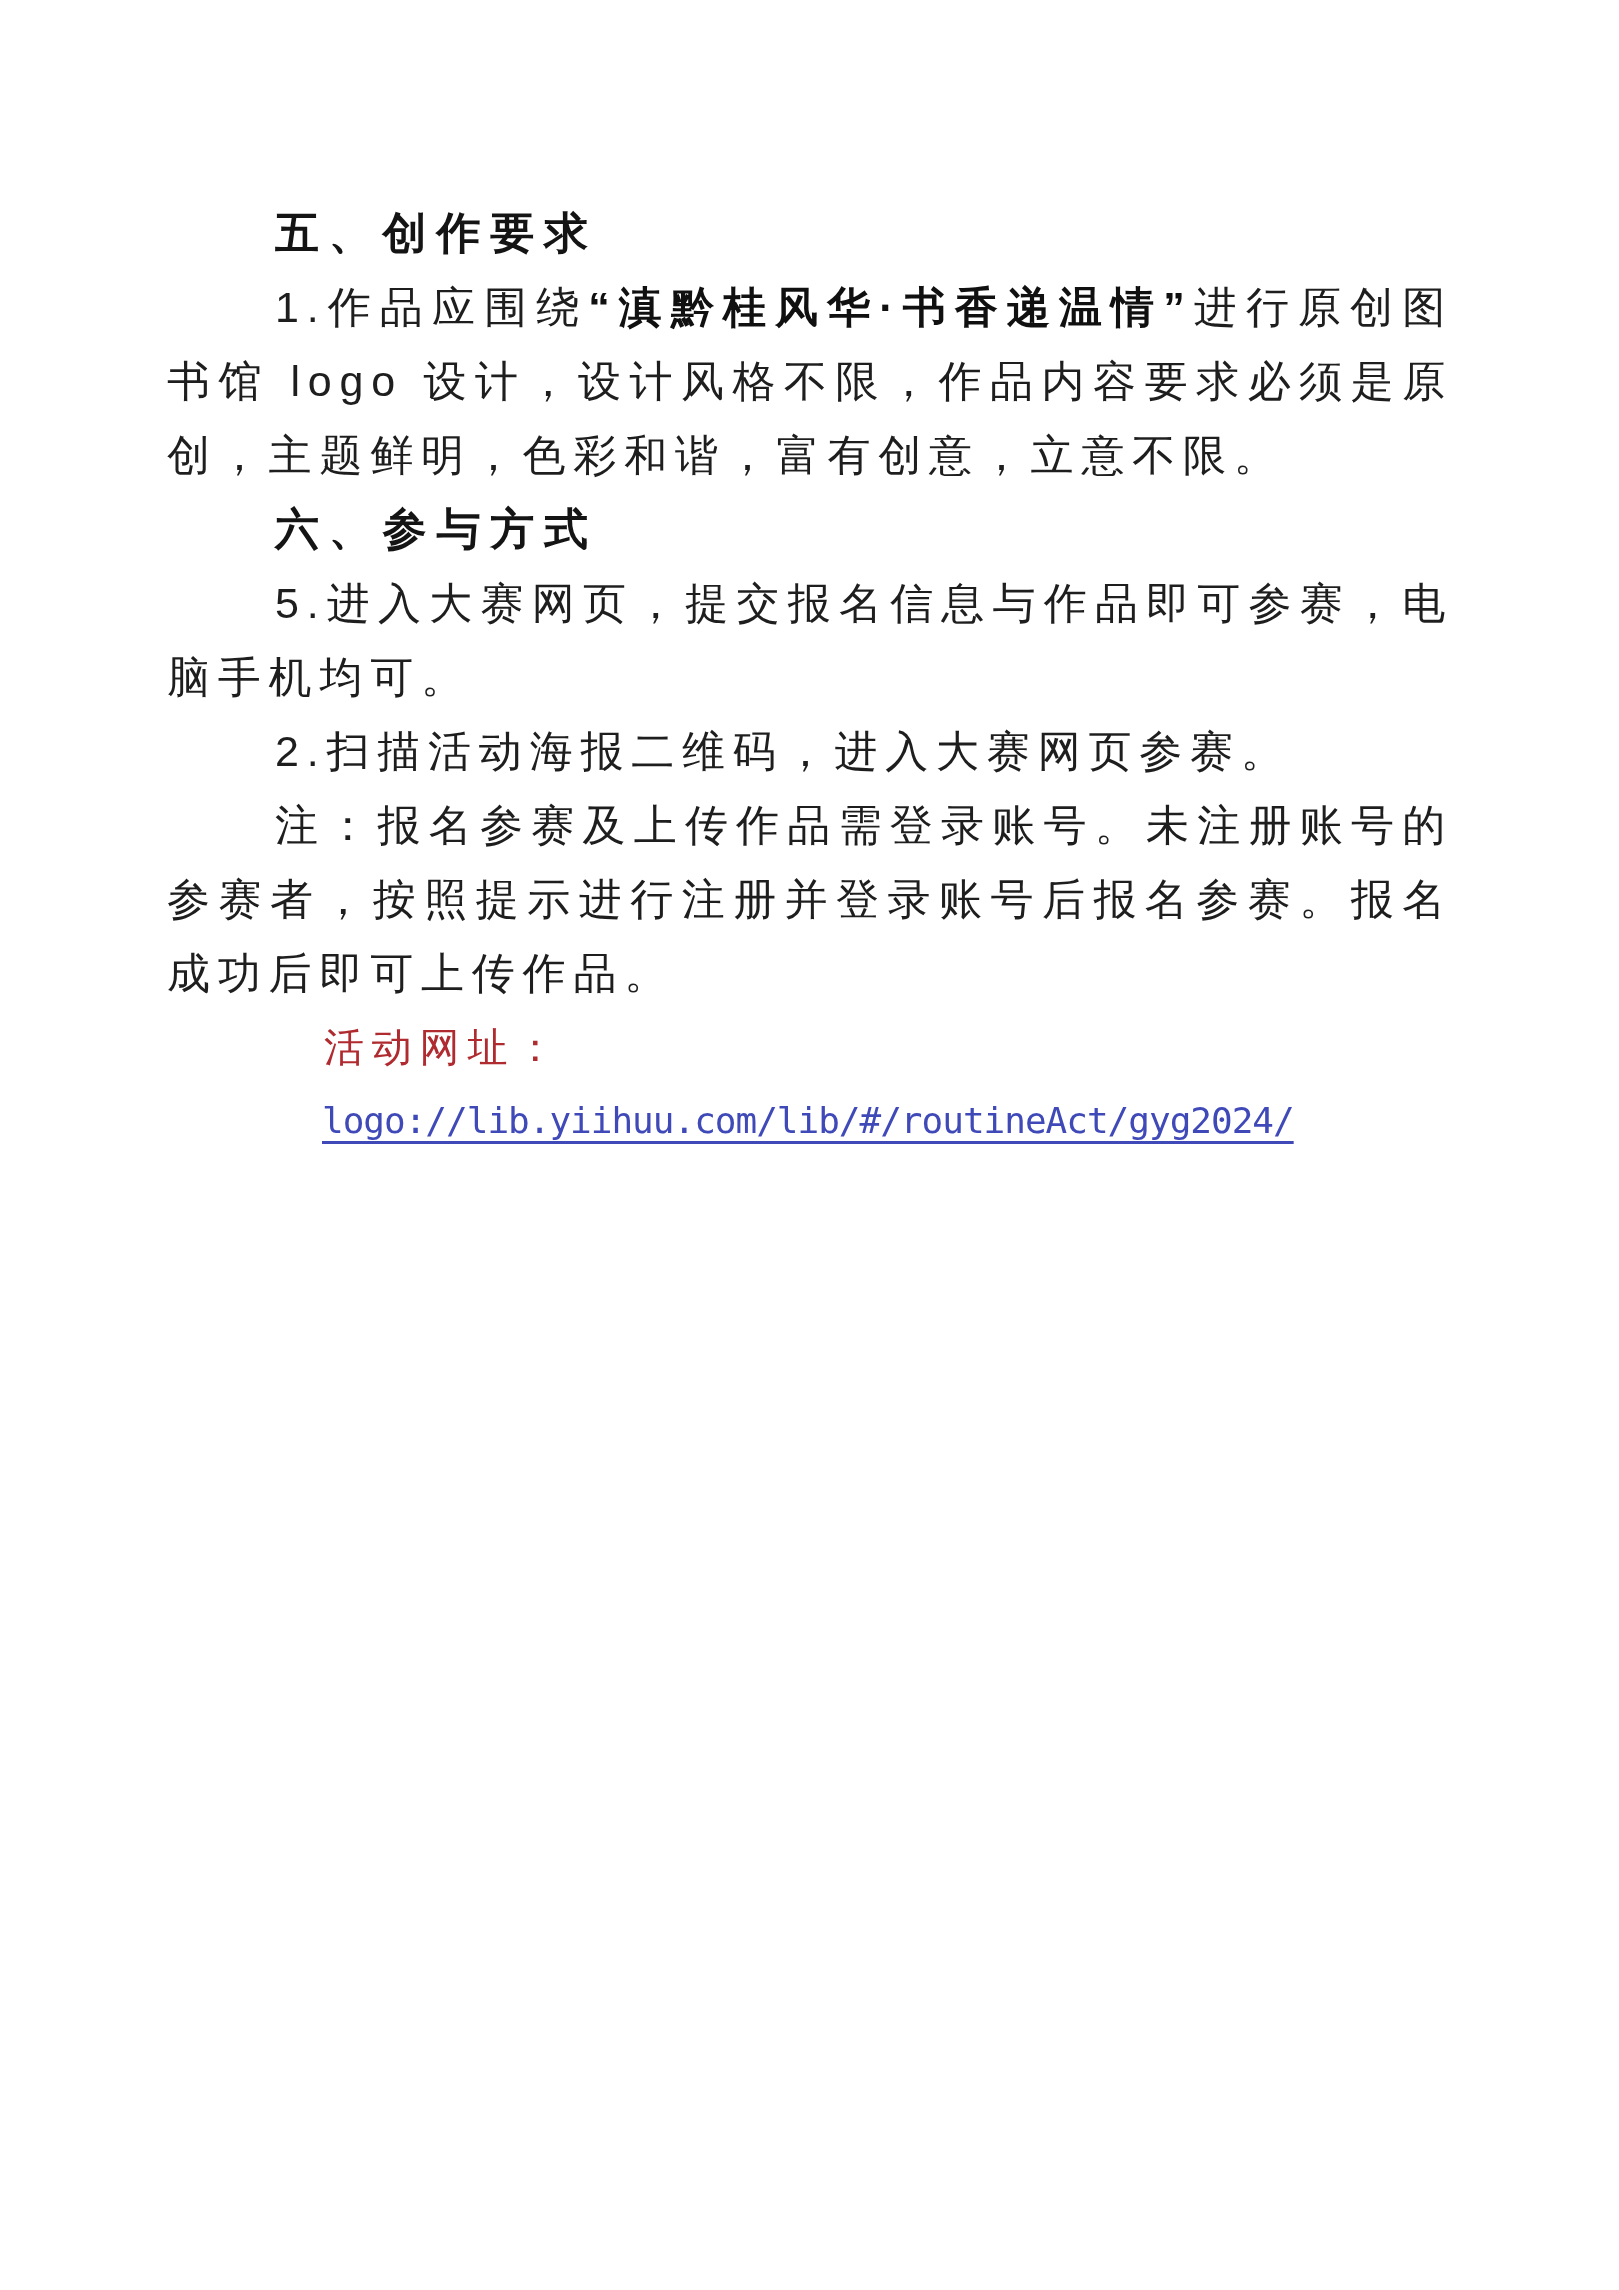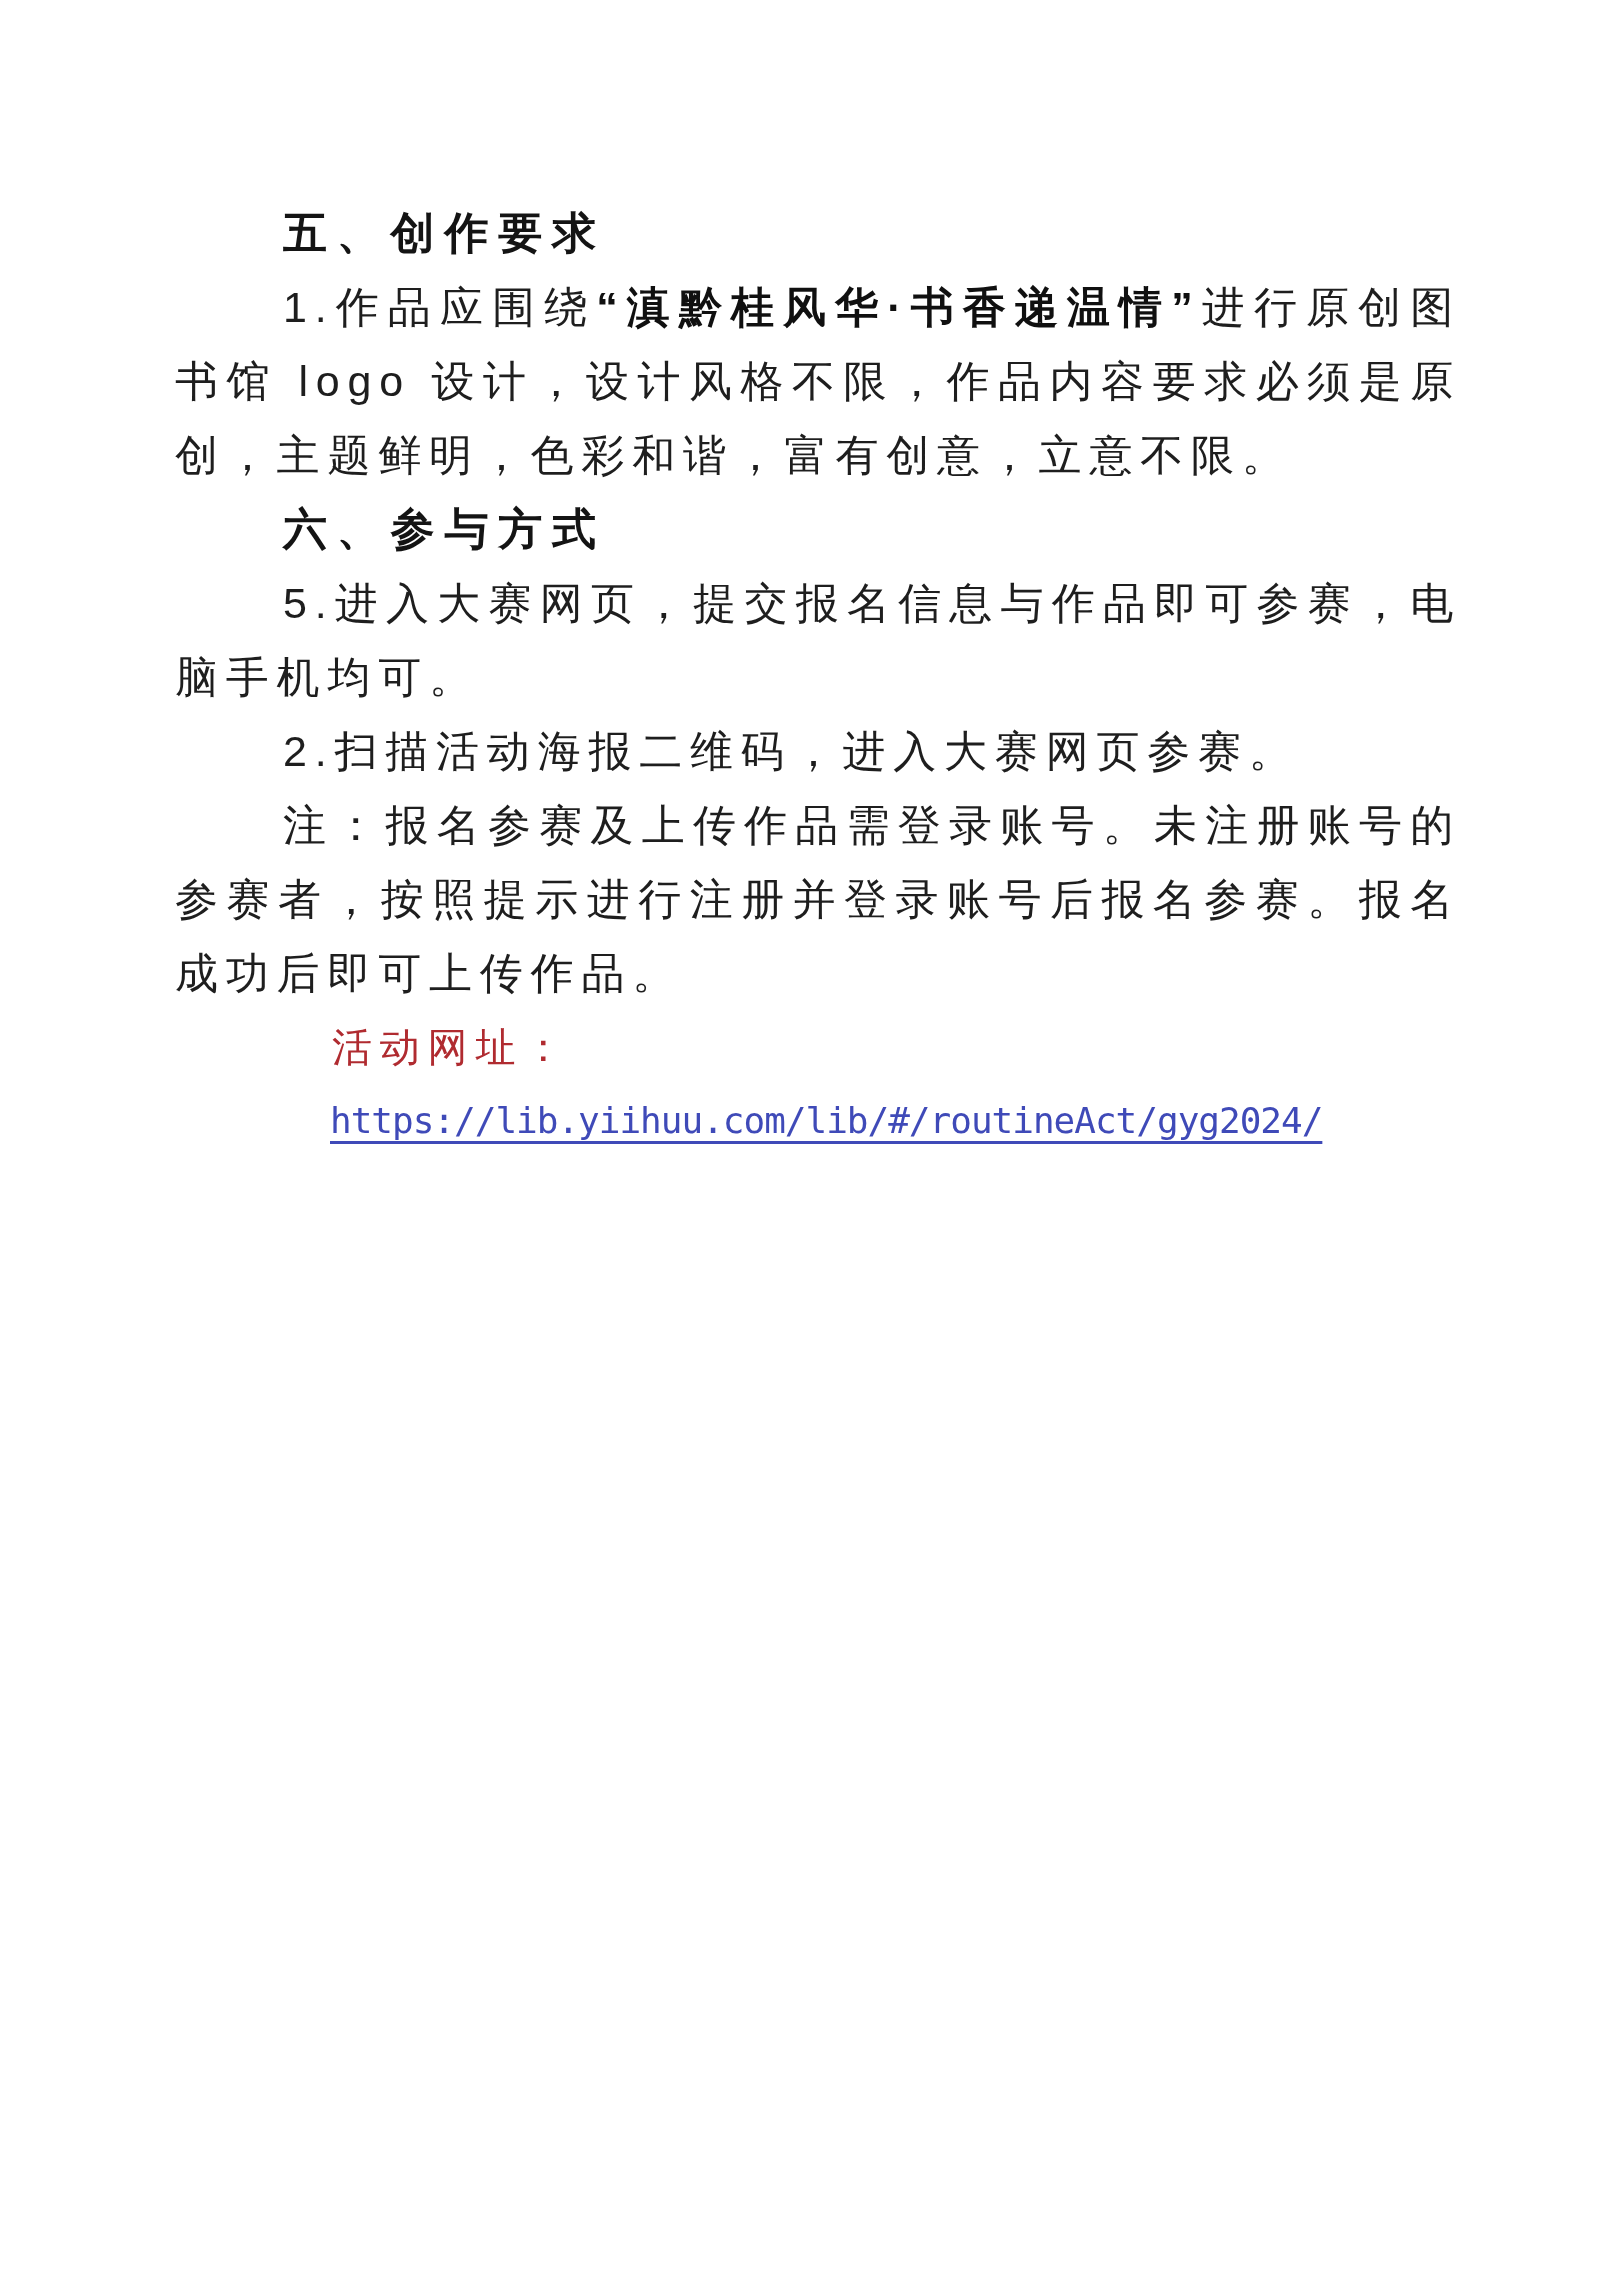--- a/index.html
+++ b/index.html
@@ -8,21 +8,20 @@
     background: #ffffff;
     font-family: "Liberation Sans", sans-serif;
     color: var(--text-color, #1e1e1e);
     position: relative;
     overflow: hidden;
   }
   .doc {
     position: absolute;
     left: 167px; top: 196px;
     width: 1286px;
-    margin-left: 8px;
   }
   .sec-heading {
     font-size: 44px;
     line-height: 74px;
     font-weight: bold;
     color: #141414;
     padding-left: 108px;
     letter-spacing: 9.8px;
     margin: 0;
   }
@@ -74,16 +73,16 @@
 
   <p class="para">5.进入大赛网页，提交报名信息与作品即可参赛，电脑手机均可。</p>
 
   <p class="para">2.扫描活动海报二维码，进入大赛网页参赛。</p>
 
 
   <p class="para">注：报名参赛及上传作品需登录账号。未注册账号的参赛者，按照提示进行注册并登录账号后报名参赛。报名成功后即可上传作品。</p>
 
   <p class="site-label">活动网址：</p>
 
-  <p class="site-link-row"><a class="site-link">https://lib.yiihuu.com/lib/#/routineAct/gyg2024/</a></p>
+  <p class="site-link-row"><a class="site-link">logo://lib.yiihuu.com/lib/#/routineAct/gyg2024/</a></p>
 
 </div>
 
 
 </body></html>

